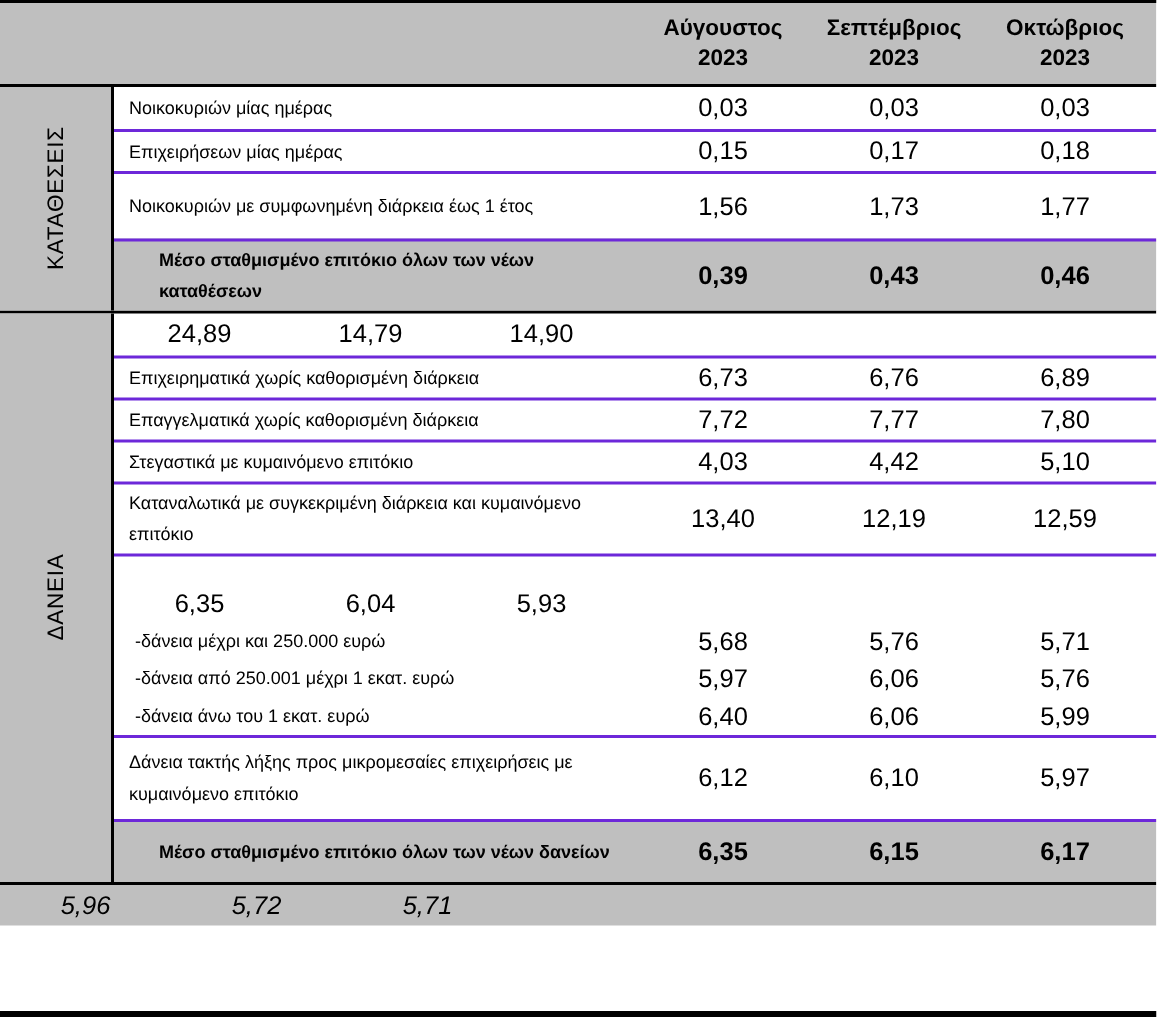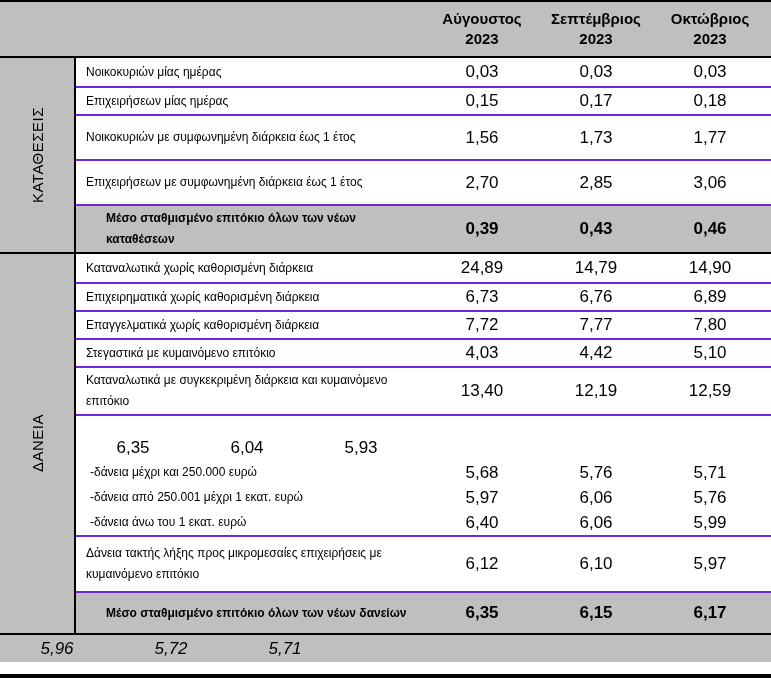--- a/index.html
+++ b/index.html
@@ -77,42 +77,35 @@
         <div class="val">0,15</div>
         <div class="val">0,17</div>
         <div class="val">0,18</div>
       </div>
       <div class="row tall">
         <div class="lbl">Νοικοκυριών με συμφωνημένη διάρκεια έως 1 έτος</div>
         <div class="val">1,56</div>
         <div class="val">1,73</div>
         <div class="val">1,77</div>
       </div>
-      <div class="row tall">
-        <div class="lbl">Επιχειρήσεων με συμφωνημένη διάρκεια έως 1 έτος</div>
-        <div class="val">2,70</div>
-        <div class="val">2,85</div>
-        <div class="val">3,06</div>
-      </div>
       <div class="row summary">
         <div class="lbl">Μέσο σταθμισμένο επιτόκιο όλων των νέων καταθέσεων</div>
         <div class="val">0,39</div>
         <div class="val">0,43</div>
         <div class="val">0,46</div>
       </div>
     </div>
   </div>
 
   <div class="section">
     <div class="stub">
       <span>ΔΑΝΕΙΑ</span>
     </div>
     <div class="rows">
       <div class="row first">
-        <div class="lbl">Καταναλωτικά χωρίς καθορισμένη διάρκεια</div>
         <div class="val">24,89</div>
         <div class="val">14,79</div>
         <div class="val">14,90</div>
       </div>
       <div class="row">
         <div class="lbl">Επιχειρηματικά χωρίς καθορισμένη διάρκεια</div>
         <div class="val">6,73</div>
         <div class="val">6,76</div>
         <div class="val">6,89</div>
       </div>

